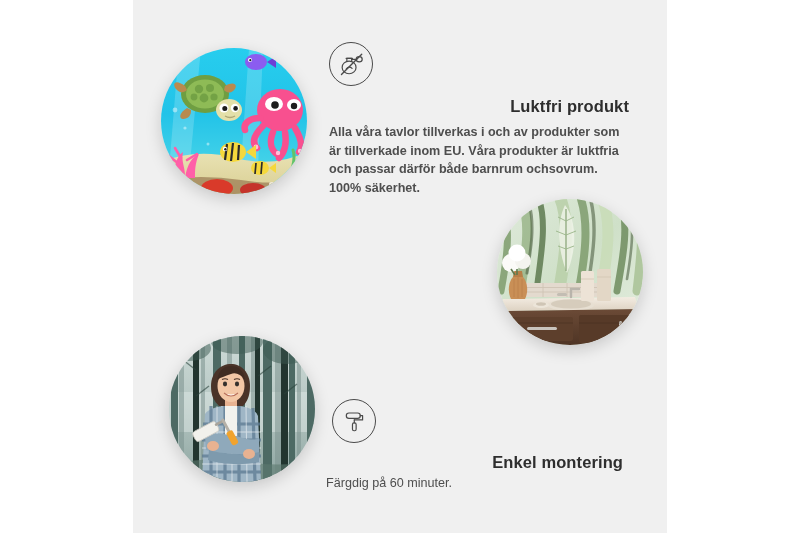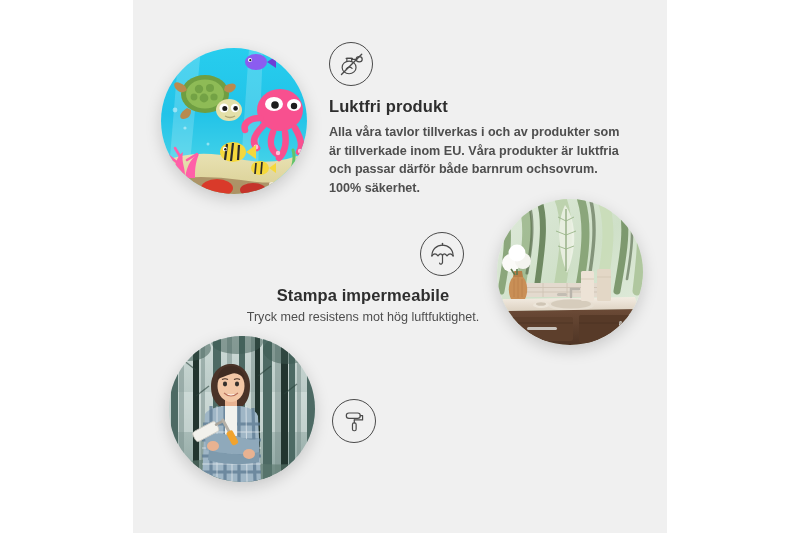--- a/index.html
+++ b/index.html
@@ -46,20 +46,21 @@
   }
   .icon-badge svg { display: block; }
 
   .f-title {
     font-size: 16.5px;
     font-weight: bold;
     color: #2e2e2e;
     letter-spacing: .1px;
     white-space: nowrap;
     margin: 0;
+    text-align: right;
   }
   .f-body {
     font-size: 12.6px;
     line-height: 1.47;
     color: #4e4e4e;
     margin: 0;
     font-weight: bold;
   }
   .f-sub {
     font-size: 12.6px;
@@ -351,39 +352,20 @@
         <rect x="82" y="116" width="54" height="28" rx="2" fill="#573a28"></rect>
         <rect x="30" y="128" width="30" height="3" rx="1.5" fill="#c9c4bd"></rect>
         <rect x="122" y="122" width="3.2" height="18" rx="1.6" fill="#c9c4bd"></rect>
         <g stroke="#3e2a1d" stroke-width=".8" opacity=".5">
           <path d="M14,124 H76"></path>
             <path d="M82,124 H136"></path>
         </g>
       </svg>
     </div>
 
-    <div class="feature-text" id="block2-text">
-      <div class="icon-badge">
-        <svg width="27" height="27" viewBox="0 0 28 28" fill="none" stroke="#4a4a4a" stroke-width="1.25" stroke-linecap="round" stroke-linejoin="round">
-
-          <path d="M3 15.5 C3 8.6 8 4.3 14 4.3 C20 4.3 25 8.6 25 15.5"></path>
-
-          <path d="M3 15.5 C5 12.5 7.3 12.5 9.3 15.5 C11.3 12.5 13.6 12.5 14 15.5
-                   C14.4 12.5 16.7 12.5 18.7 15.5 C20.7 12.5 23 12.5 25 15.5"></path>
-
-          <path d="M14 15.5 L14 22"></path>
-
-          <path d="M14 22 C14 24.2 11.6 24.6 11 23"></path>
-
-          <path d="M14 4.3 L14 2.4"></path>
-        </svg>
-      </div>
-      <div class="f-title">Stampa impermeabile</div>
-      <div class="f-sub">Tryck med resistens mot hög luftfuktighet.</div>
-    </div>
 
     <div class="photo" id="block3-photo">
       <svg viewBox="0 0 146 146" preserveAspectRatio="xMidYMid slice">
         <defs>
           <linearGradient id="forest" x1="0" y1="0" x2="0" y2="1">
             <stop offset="0%" stop-color="#cfdbd8"></stop>
             <stop offset="45%" stop-color="#b7c8c4"></stop>
             <stop offset="100%" stop-color="#8ea5a1"></stop>
           </linearGradient>
         </defs>
@@ -499,16 +481,18 @@
 
           <rect x="5.5" y="5.2" width="14.5" height="5.6" rx="2.8"></rect>
 
           <path d="M20 8 L22.4 8 L22.4 12.4 L13.8 12.4"></path>
 
           <path d="M13.8 12.4 L13.8 15.4"></path>
 
           <rect x="11.9" y="15.4" width="3.8" height="8.2" rx="1.6"></rect>
         </svg>
       </div>
+      <div class="f-title">Enkel montering</div>
+      <div class="f-sub">Färgdig på 60 minuter.</div>
     </div>
 
   </div>
 </div>
 
 </body></html>

